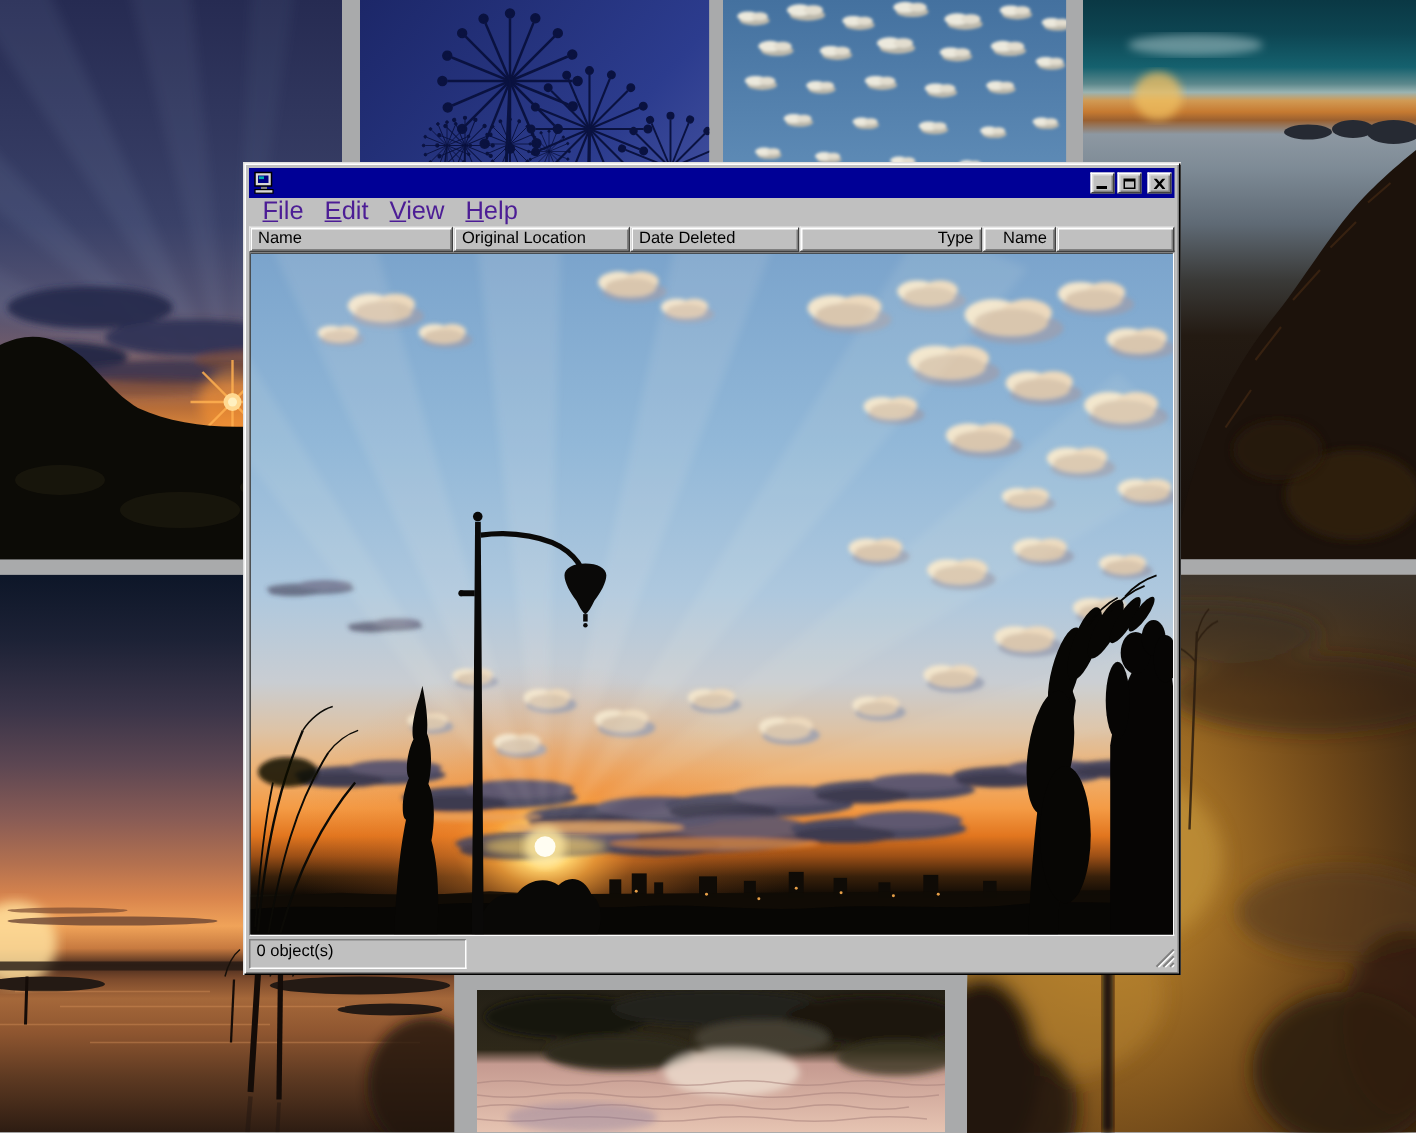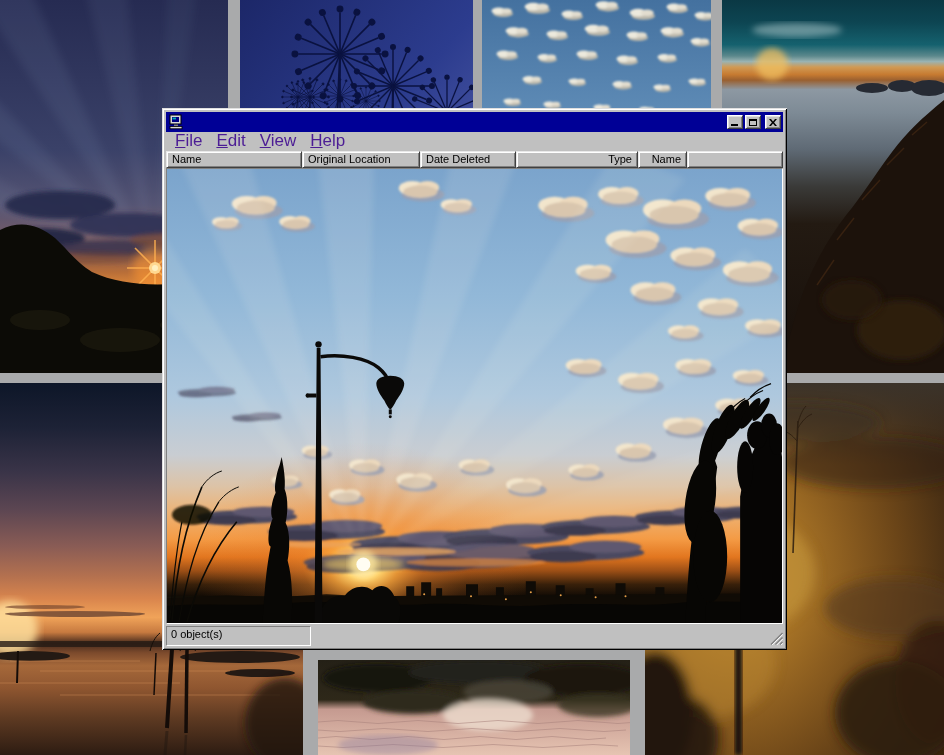--- a/index.html
+++ b/index.html
@@ -52,21 +52,21 @@
   }
   .menu-item{padding:1px 7px 2px 7px;}
   .menu-item u{text-decoration:underline;text-underline-offset:1px;}
   .headers{height:17px;flex:0 0 17px;display:flex;font-size:11px;color:#000;}
   .hcell{
     background:var(--chrome,#c0c0c0);
     border:1px solid;border-color:#e8e8e8 #404040 #404040 #e8e8e8;
     box-shadow:inset 1px 1px 0 #fff, inset -1px -1px 0 #808080;
     box-sizing:border-box;padding:1px 5px 0 5px;white-space:nowrap;overflow:hidden;
   }
-  .hcell.c0{width:136px;}.hcell.c1{width:118px;}.hcell.c2{width:96px;}
+  .hcell.c0{width:136px;}.hcell.c1{width:118px;}.hcell.c2{width:113px;}
   .hcell.c3{width:122px;text-align:right;}.hcell.c4{width:49px;text-align:right;}
   .hcell.c5{flex:1;}
   .content{
     flex:1;position:relative;overflow:hidden;
     border:1px solid;border-color:#808080 #fff #fff #808080;
     background:#000;
   }
   .content svg{display:block;width:100%;height:100%;}
   .statusbar{height:20px;flex:0 0 20px;display:flex;gap:3px;padding-top:2px;position:relative;}
   .spanel{

